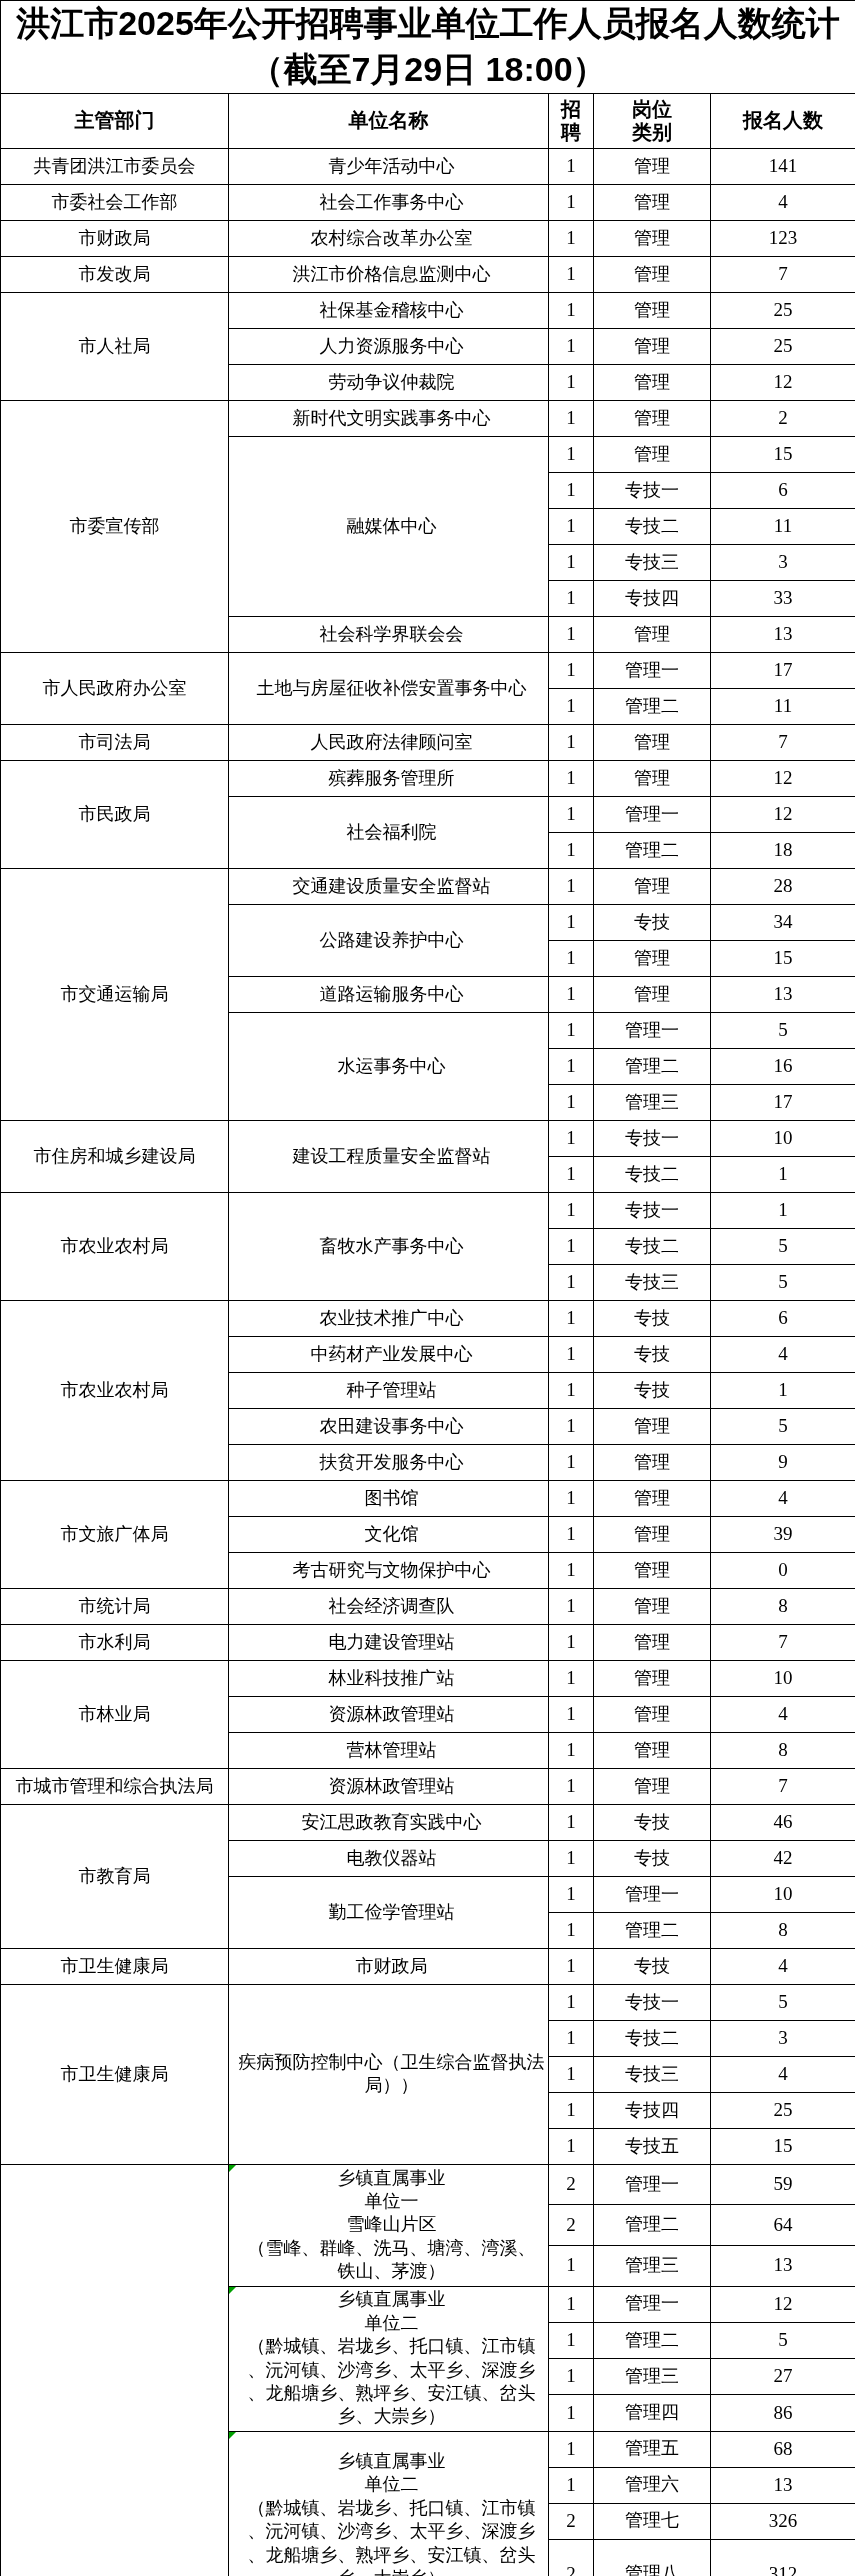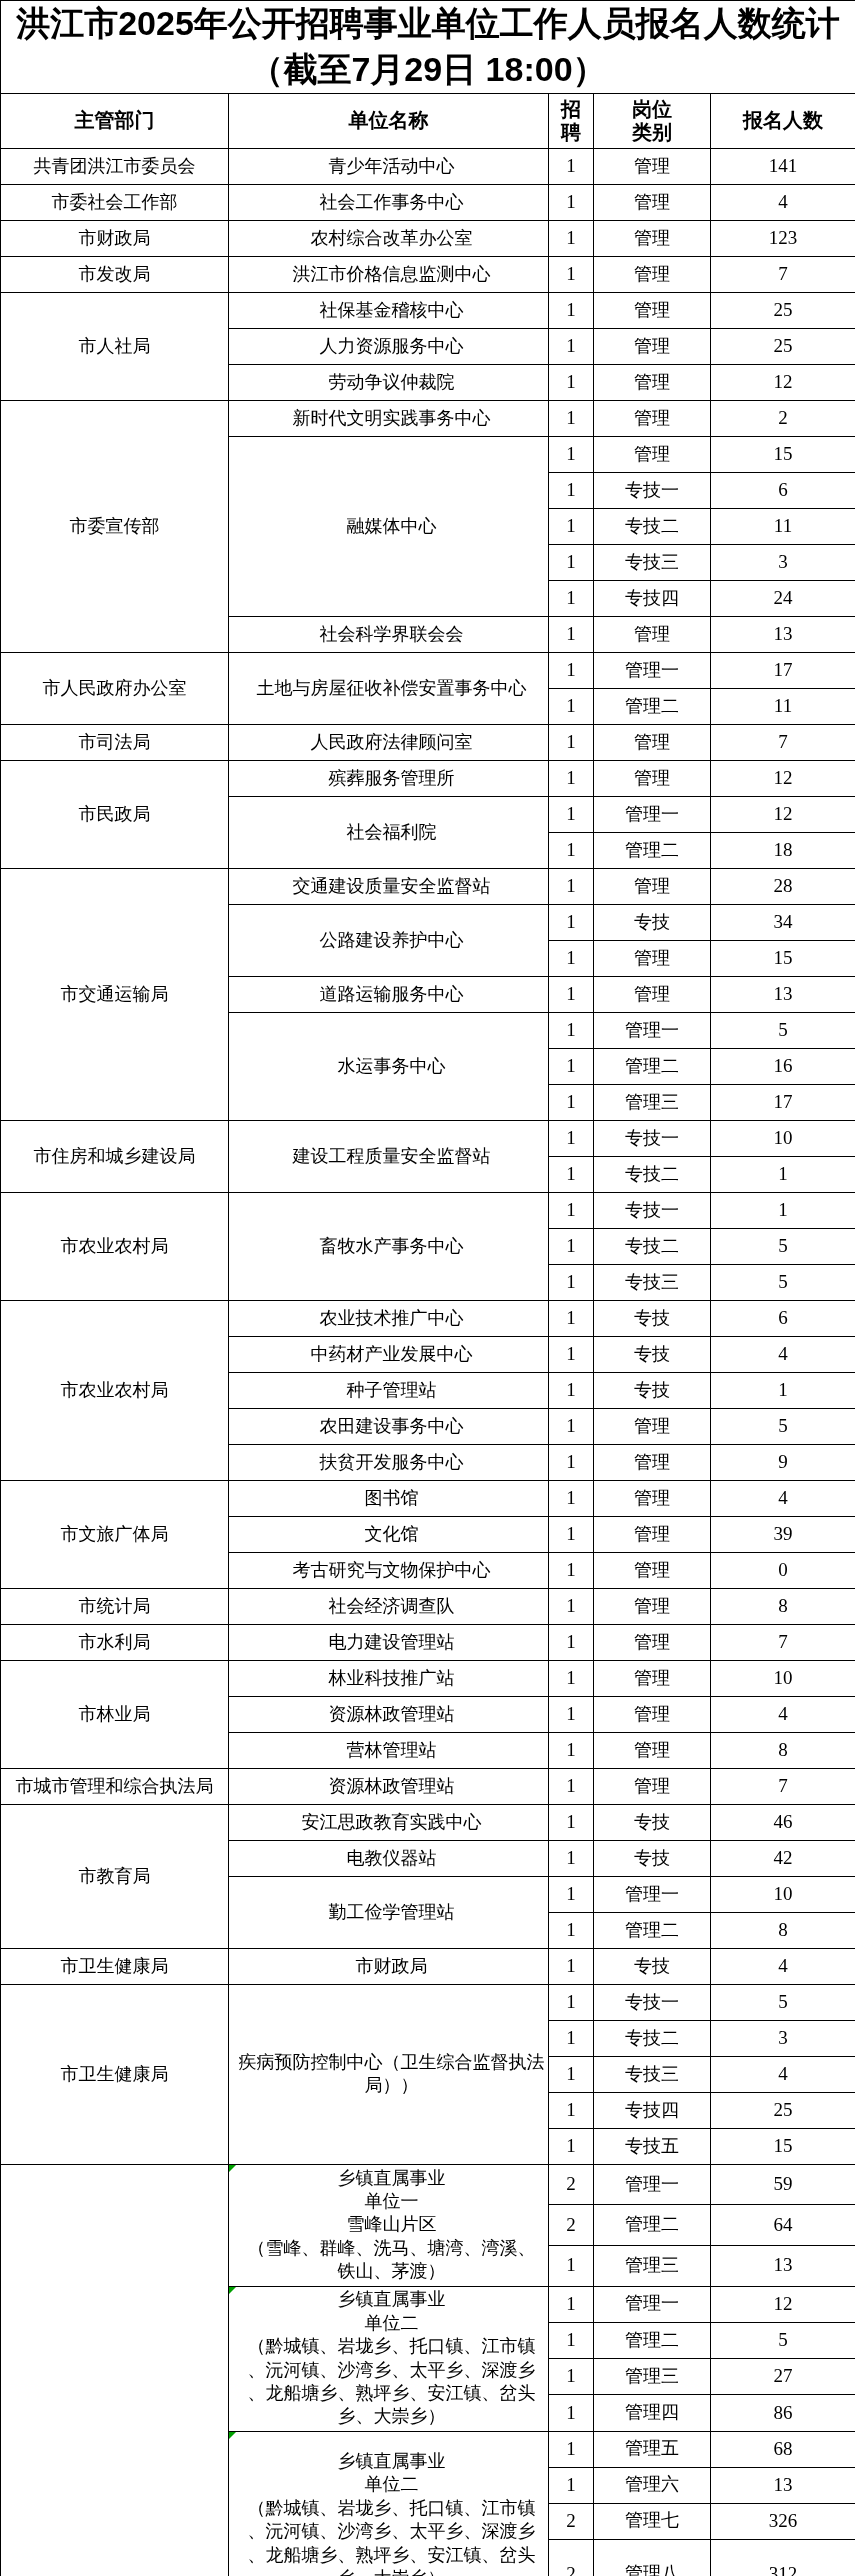--- a/index.html
+++ b/index.html
@@ -154,21 +154,21 @@
         <td class="num-cell">11</td>
       </tr>
       <tr style="height: 36px;">
         <td class="num-cell">1</td>
         <td class="cat-cell">专技三</td>
         <td class="num-cell">3</td>
       </tr>
       <tr style="height: 36px;">
         <td class="num-cell">1</td>
         <td class="cat-cell">专技四</td>
-        <td class="num-cell">24</td>
+        <td class="num-cell">33</td>
       </tr>
       <tr style="height: 36px;">
         <td class="unit-cell">社会科学界联会会</td>
         <td class="num-cell">1</td>
         <td class="cat-cell">管理</td>
         <td class="num-cell">13</td>
       </tr>
       <tr class="thick-top" style="height: 36px;">
         <td class="dept-cell" rowspan="2">市人民政府办公室</td>
         <td class="unit-cell" rowspan="2">土地与房屋征收补偿安置事务中心</td>

